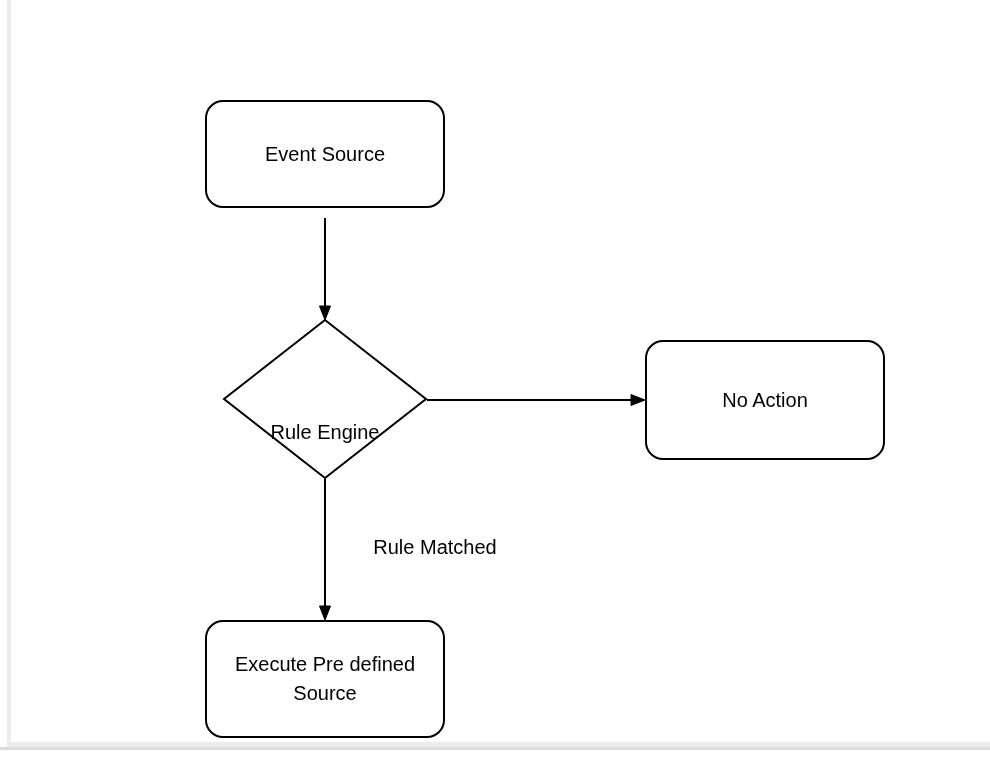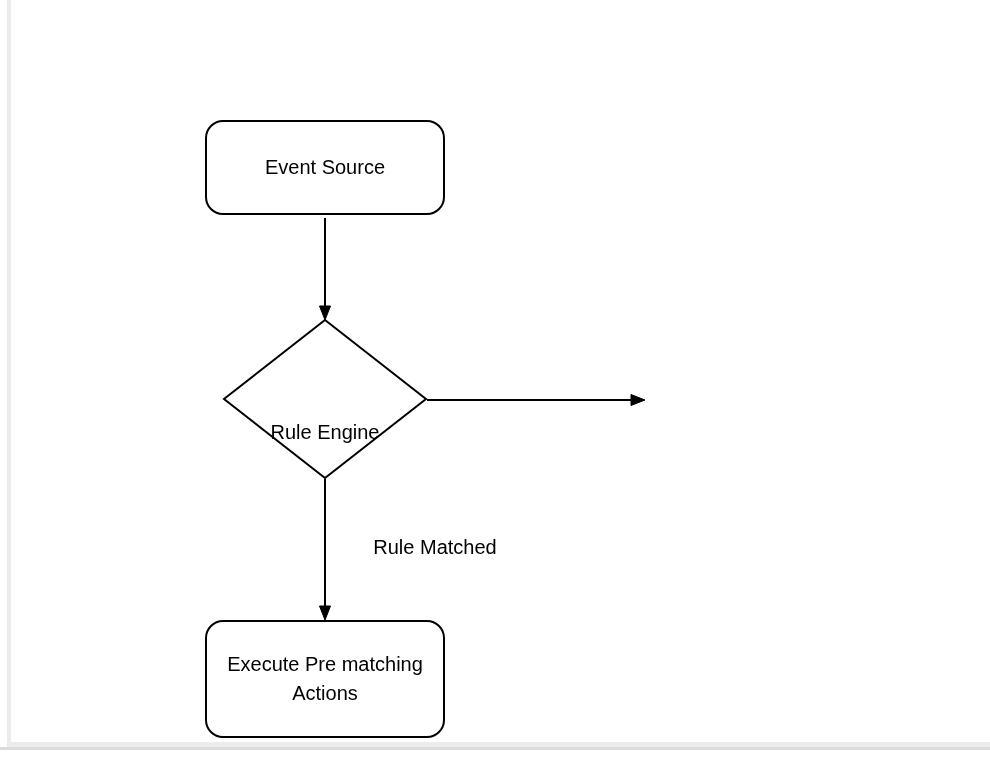--- a/index.html
+++ b/index.html
@@ -31,21 +31,21 @@
   svg.layer { position: absolute; left: 0; top: 0; }
   .node {
     position: absolute; box-sizing: border-box;
     border: 2px solid #000000; border-radius: 18px;
     background: #ffffff;
     display: flex; align-items: center; justify-content: center;
     text-align: center;
     font-size: 20px; line-height: 1.45;
     padding: 0 6px;
   }
-  #node-event-source { left: 205px; top: 100px; width: 240px; height: 95px; margin-top: 20px; }
+  #node-event-source { left: 205px; top: 100px; width: 240px; height: 108px; }
   #node-no-action    { left: 645px; top: 340px; width: 240px; height: 120px; }
   #node-execute      { left: 205px; top: 620px; width: 240px; height: 118px; }
   .diamond-label {
     position: absolute; left: 235px; top: 387px; width: 180px;
     text-align: center; font-size: 20px; margin-top: 34px;
   }
   .edge-label {
     position: absolute; font-size: 20px; text-align: center;
     white-space: nowrap;
   }
@@ -78,23 +78,26 @@
 
     <polygon points="325,320 426,399 325,478 224,399" fill="#ffffff" stroke="#000000" stroke-width="2"></polygon>
   </svg>
 
   <div class="node" id="node-event-source">
     <span>Event Source</span>
   </div>
 
   <div class="diamond-label">Rule Engine</div>
 
+  <div class="node" id="node-no-action">
+    <span>No Action</span>
+  </div>
 
   <div class="node" id="node-execute">
-    <span>Execute Pre matching Actions</span>
+    <span>Execute Pre defined Source</span>
   </div>
 
   <div class="edge-label" id="label-matched">Rule Matched</div>
 
   <div class="edge-bottom"></div>
   <div class="edge-bottom-shadow"></div>
 
 </div>
 
 </body></html>

